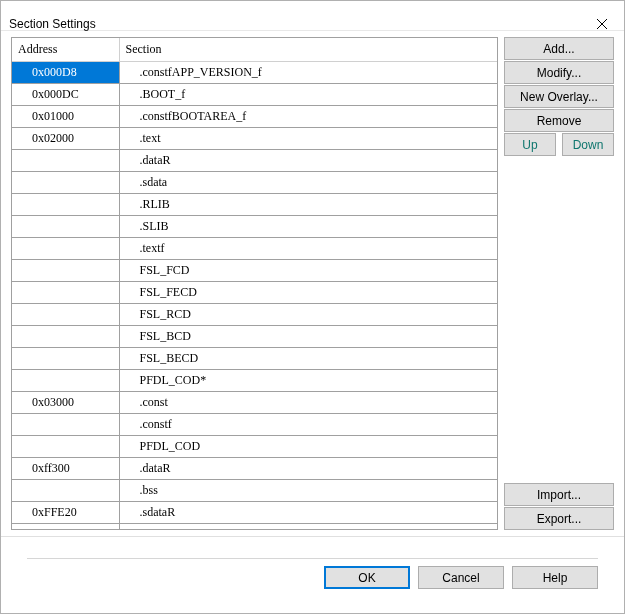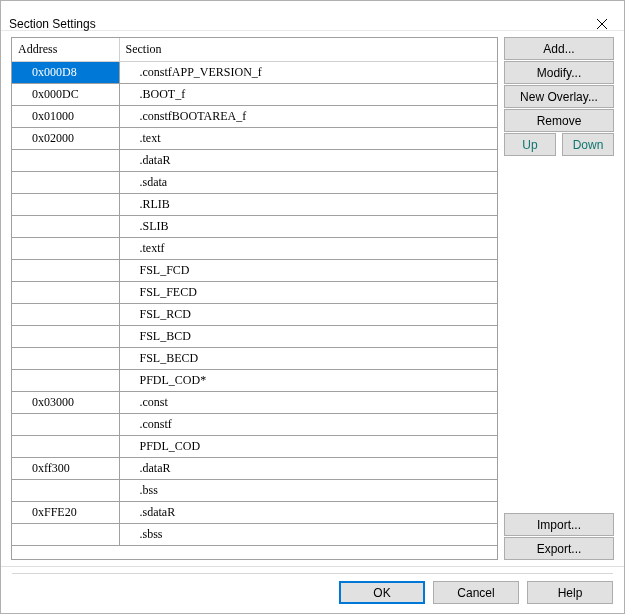--- a/index.html
+++ b/index.html
@@ -109,21 +109,21 @@
     cursor: default;
   }
   .btn-pair {
     display: flex;
     gap: 6px;
   }
   .btn-pair .btn { flex: 1; }
   .spacer { flex: 1; }
   .footer-wrap {
     border-top: 1px solid #e0e0e0;
-    padding: 1px;
+    padding: 16px;
   }
   .footer-line {
     height: 1px;
     margin: 5px 10px 0 10px;
     border-top: 1px solid #d6d6d6;
   }
   .footer {
     display: flex;
     justify-content: flex-end;
     gap: 8px;

